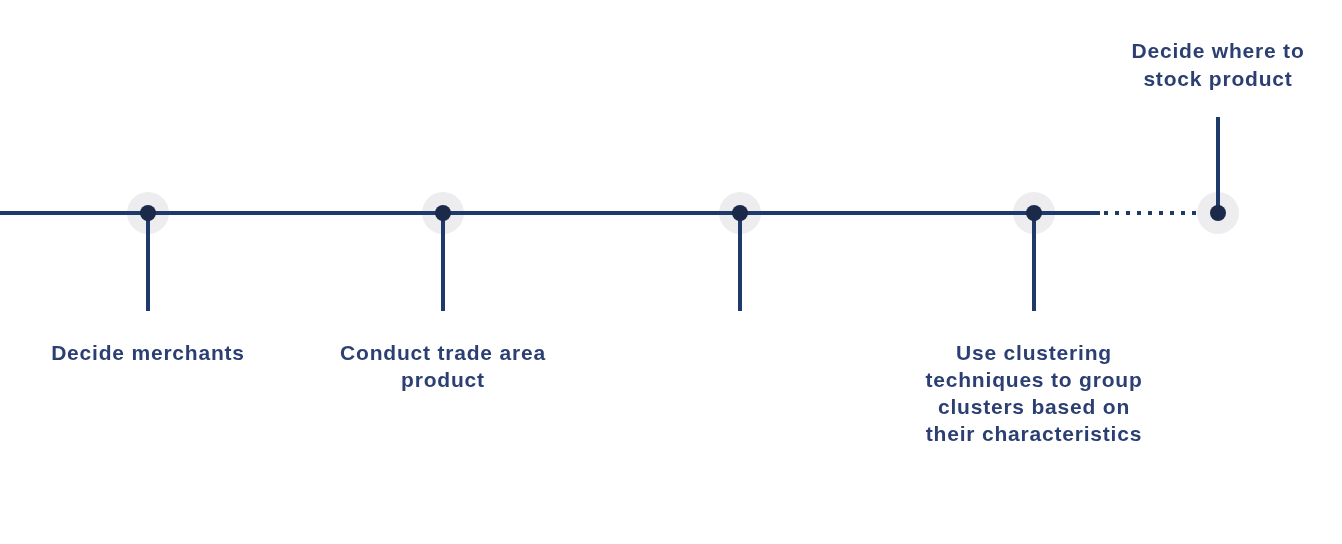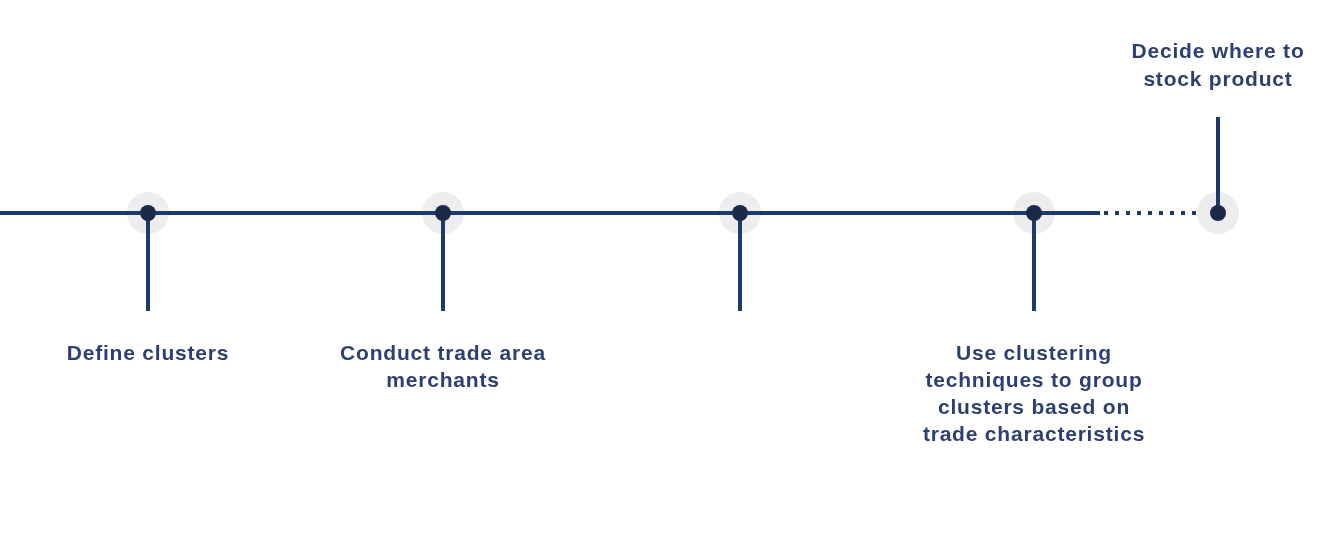--- a/index.html
+++ b/index.html
@@ -109,23 +109,23 @@
   <div class="conn down s3"></div>
   <div class="conn down s4"></div>
   <div class="conn up s5"></div>
 
   <div class="dot s1"></div>
   <div class="dot s2"></div>
   <div class="dot s3"></div>
   <div class="dot s4"></div>
   <div class="dot s5"></div>
 
-  <div class="lbl below s1">Define clusters</div>
+  <div class="lbl below s1">Decide merchants</div>
   <div class="lbl below s2">Conduct trade area
-merchants</div>
+product</div>
   <div class="lbl below s4">Use clustering
 techniques to group
 clusters based on
-trade characteristics</div>
+their characteristics</div>
   <div class="lbl above s5">Decide where to
 stock product</div>
 
 </div>
 
 </body></html>

